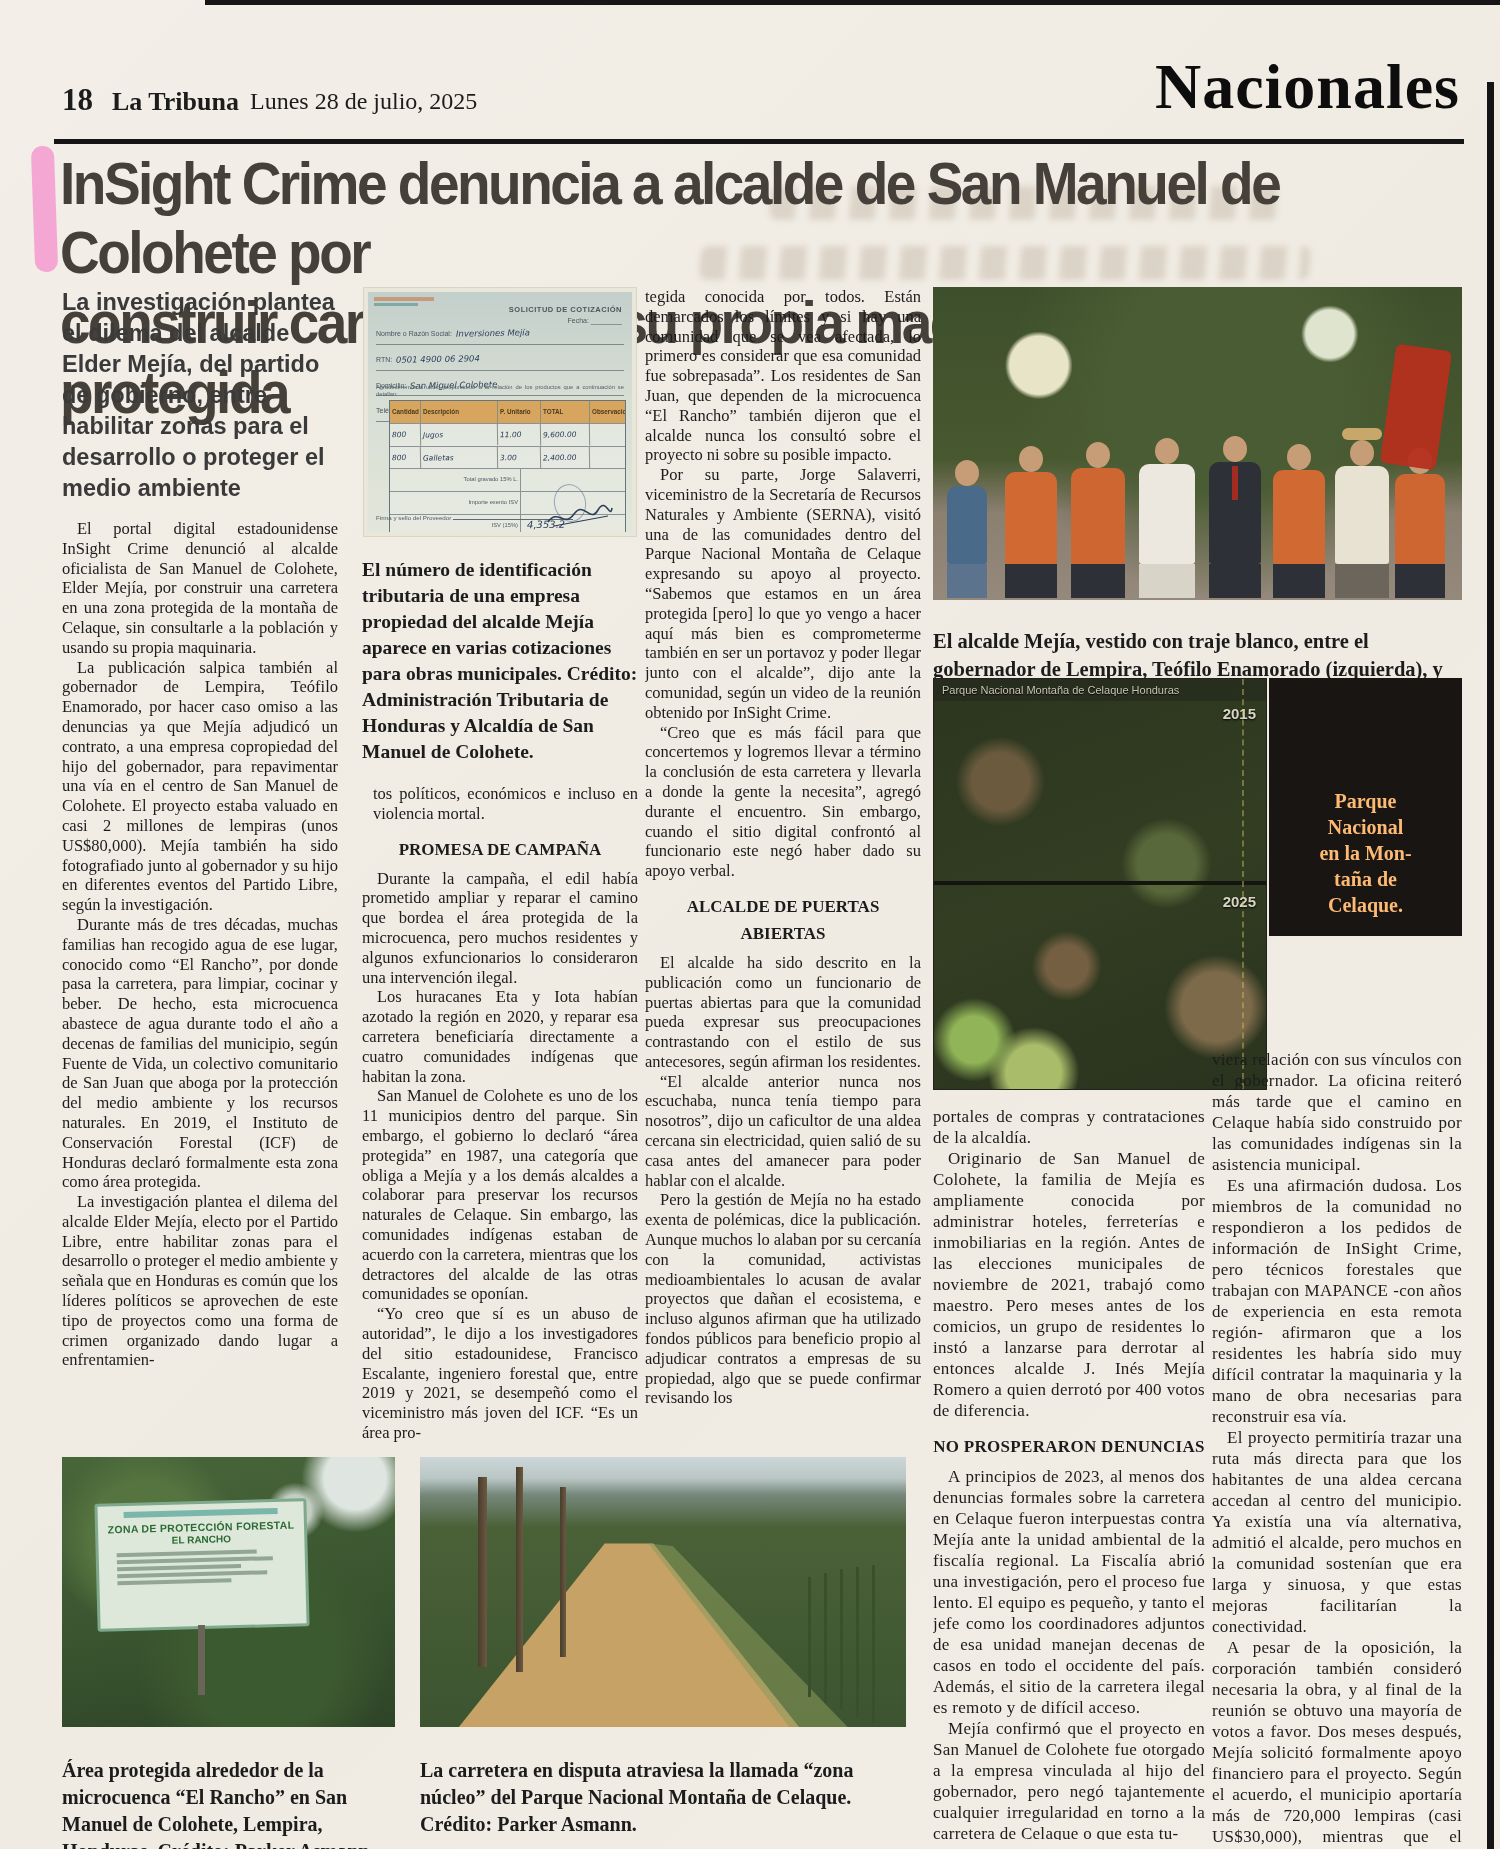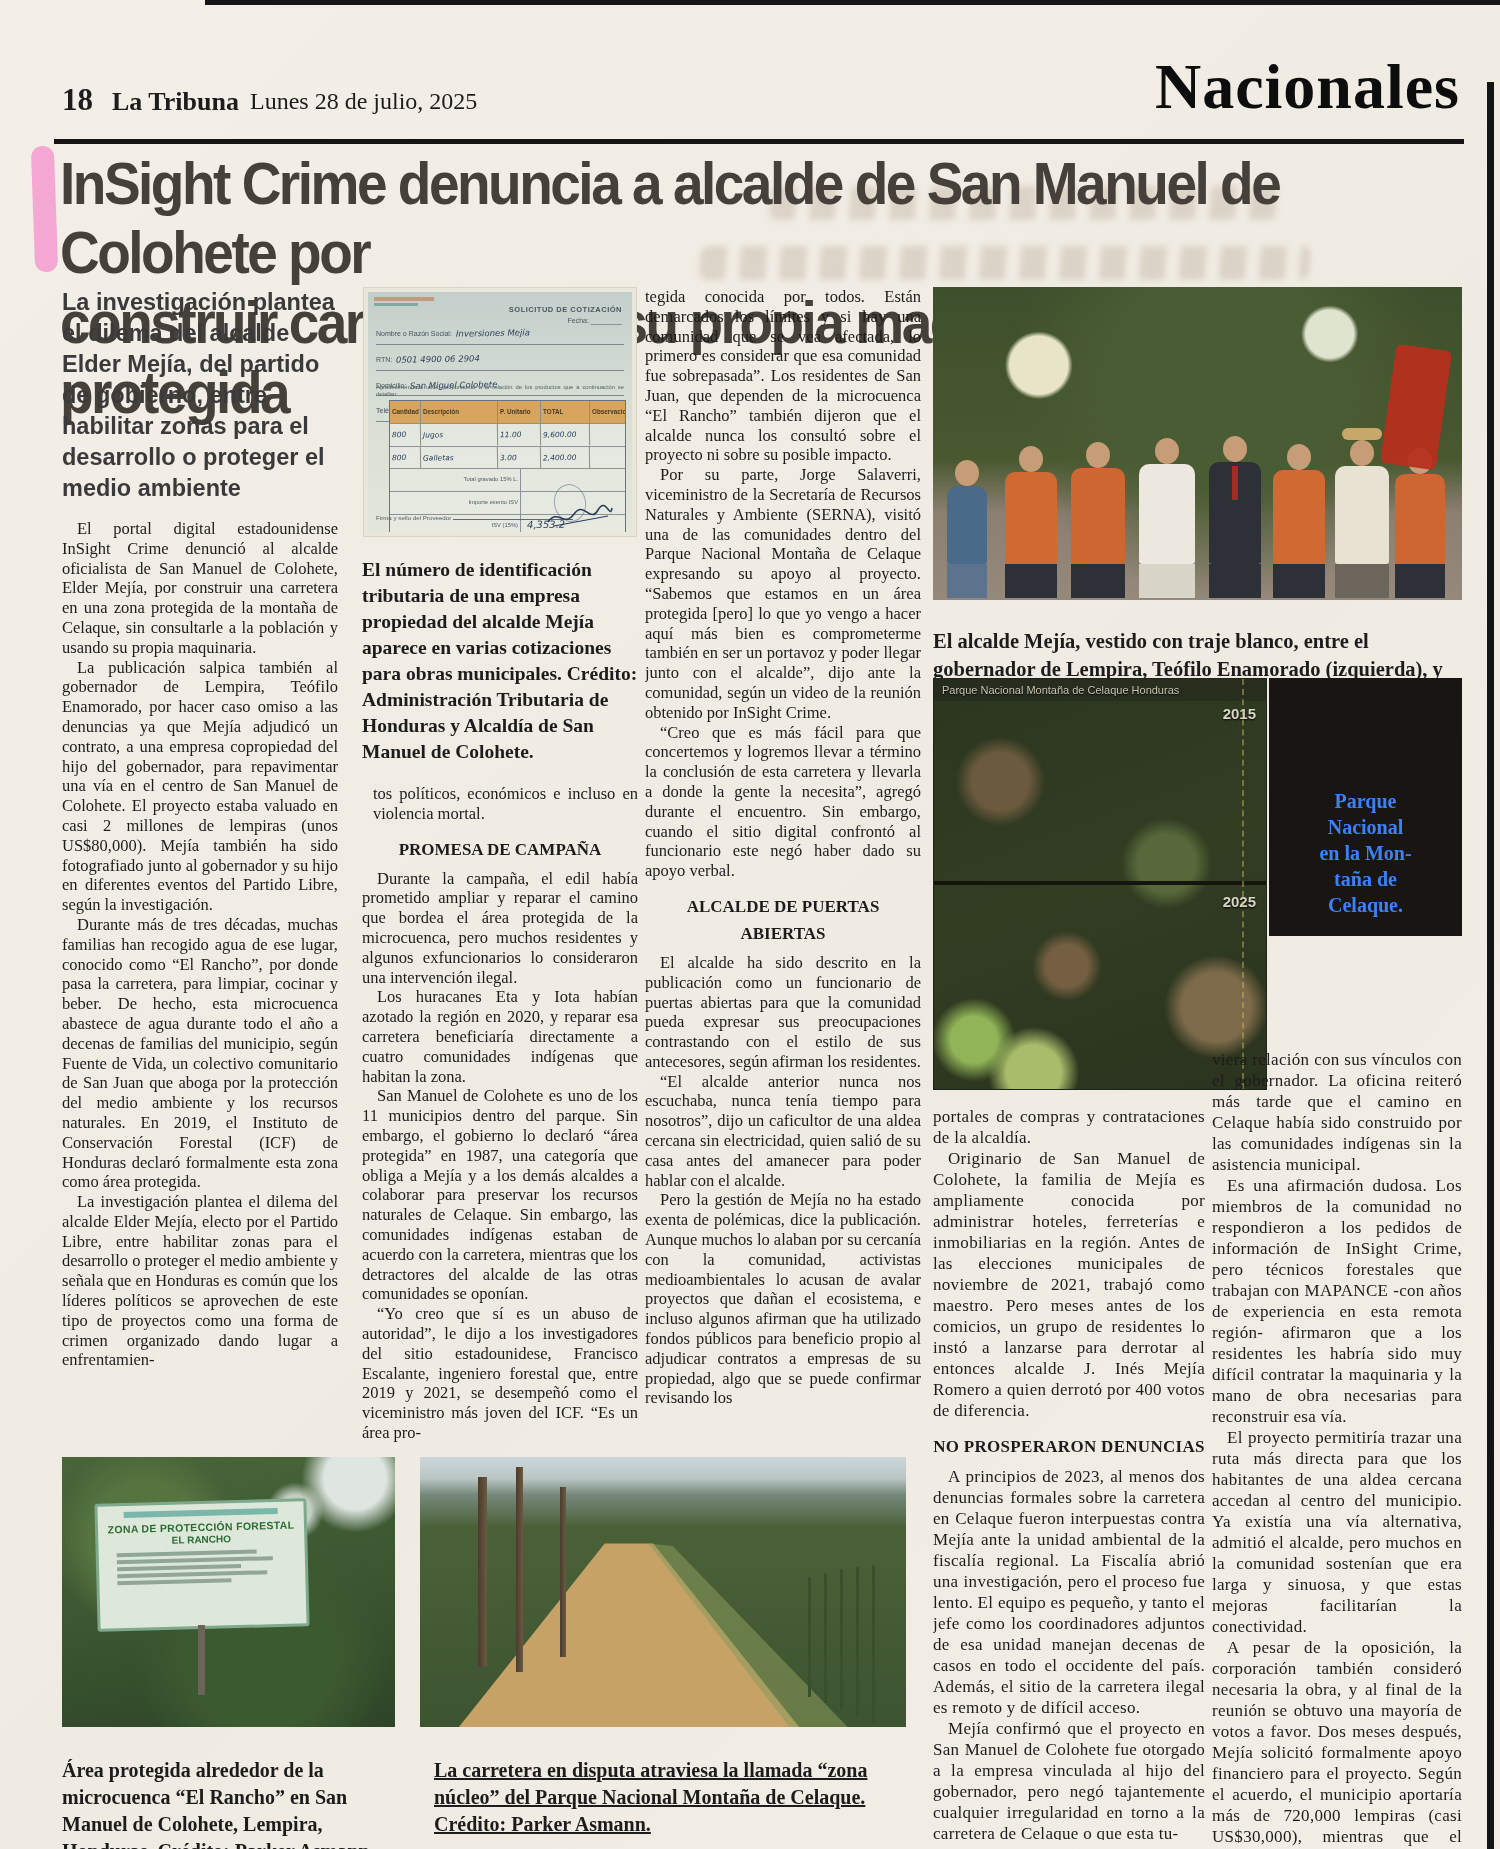--- a/index.html
+++ b/index.html
@@ -94,21 +94,21 @@
   .sat-titlebar{position:absolute;left:0;right:0;top:0;height:22px;background:rgba(35,38,30,.55);
                 color:#c9c4b2;font:11px "Liberation Sans",sans-serif;line-height:22px;padding-left:8px;
                 text-shadow:0 1px 1px #000;white-space:nowrap;}
   .sat-year{position:absolute;right:10px;color:#d9d5c6;font:bold 15px "Liberation Sans",sans-serif;
             text-shadow:0 1px 2px #000;}
   .sat-divider{position:absolute;left:0;right:0;top:202px;height:4px;background:#14150f;}
   .sat-boundary{position:absolute;top:0;bottom:0;right:22px;width:0;border-right:2px dashed rgba(205,190,95,.45);}
   .sat-panel{position:absolute;left:1269px;top:678px;width:193px;height:258px;background:#181512;
              display:flex;flex-direction:column;justify-content:flex-end;align-items:center;
              padding-bottom:18px;box-sizing:border-box;}
-  .sat-panel span{display:block;color:#3b82f6;font:bold 20px/26px "Liberation Serif",serif;text-align:center;}
+  .sat-panel span{display:block;color:#fdba74;font:bold 20px/26px "Liberation Serif",serif;text-align:center;}
 
   
   .photoA{position:absolute;left:62px;top:1457px;width:333px;height:270px;overflow:hidden;
           background:radial-gradient(circle at 88% 8%,#dfe6e2 0 8%,transparent 14%),
                      radial-gradient(circle at 70% 20%,#c2cec2 0 5%,transparent 9%),
                      radial-gradient(circle at 25% 30%,#55743f 0 18%,transparent 30%),
                      radial-gradient(circle at 60% 75%,#3c5a30 0 25%,transparent 45%),
                      linear-gradient(170deg,#48663a 0%,#3a5530 55%,#2e4427 100%);}
   .sign{position:absolute;left:34px;top:44px;width:212px;height:128px;background:#dde8da;
         border:3px solid #7fa98c;border-radius:3px;transform:rotate(-1.5deg);
@@ -338,14 +338,14 @@
     <div class="roadedge"></div>
     <div class="trunk" style="left:58px;top:20px;width:9px;height:190px;"></div>
     <div class="trunk" style="left:96px;top:10px;width:7px;height:205px;"></div>
     <div class="trunk" style="left:140px;top:30px;width:6px;height:170px;"></div>
     <div class="stick" style="left:388px;top:120px;height:120px;"></div>
     <div class="stick" style="left:404px;top:116px;height:130px;"></div>
     <div class="stick" style="left:420px;top:112px;height:140px;"></div>
     <div class="stick" style="left:436px;top:110px;height:150px;"></div>
     <div class="stick" style="left:452px;top:108px;height:158px;"></div>
   </div>
-  <p class="photo-caption" style="left:434px;width:468px;text-decoration:underline;">La carretera en disputa atraviesa la llamada “zona núcleo” del Parque Nacional Montaña de Celaque. Crédito: Parker Asmann.</p>
+  <p class="photo-caption" style="left:420px;width:468px;">La carretera en disputa atraviesa la llamada “zona núcleo” del Parque Nacional Montaña de Celaque. Crédito: Parker Asmann.</p>
 </div>
 
 </body></html>

